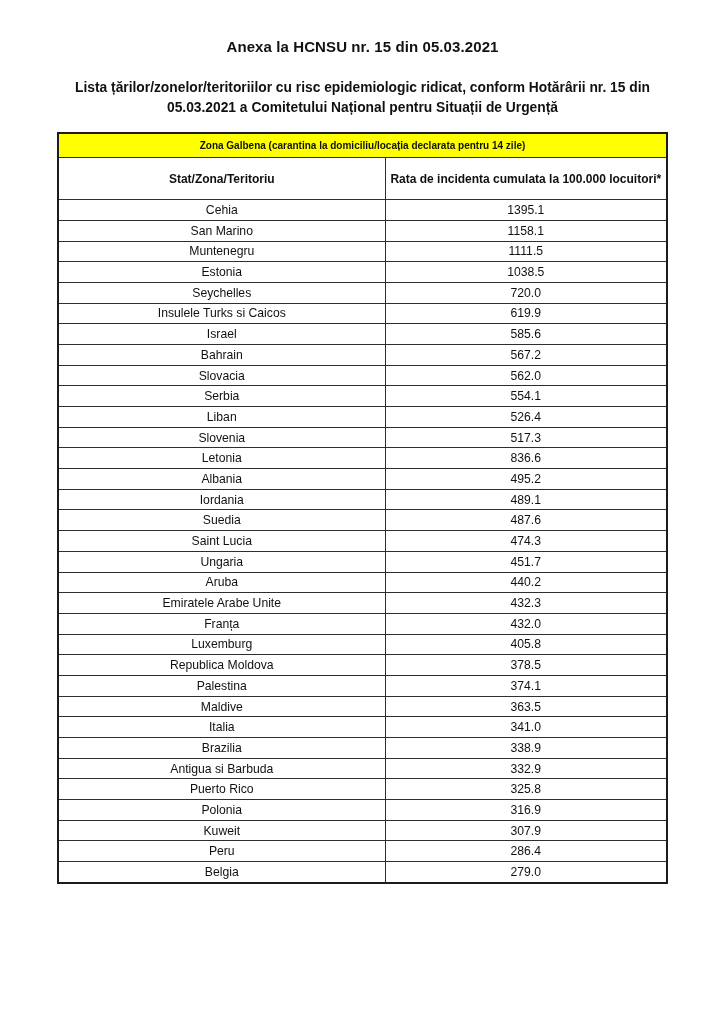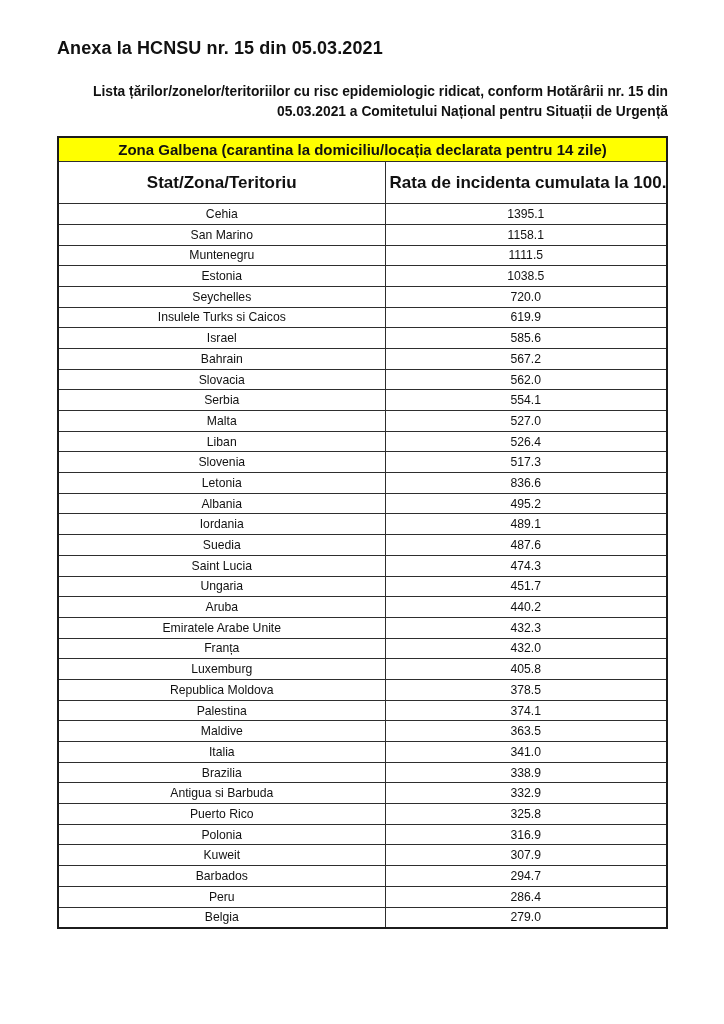--- a/index.html
+++ b/index.html
@@ -13,28 +13,28 @@
     -webkit-font-smoothing: antialiased;
   }
   .page {
     box-sizing: border-box;
     width: 724px;
     height: 1024px;
     padding: 38px 56px 0 57px;
     position: relative;
   }
   .anexa {
-    text-align: left;
-    font-weight: bold;
-    font-size: 18px;
+    text-align: center;
+    font-weight: bold;
+    font-size: 15px;
     letter-spacing: 0.1px;
     margin-bottom: 23px;
   }
   .title {
-    text-align: right;
+    text-align: center;
     font-weight: bold;
     font-size: 13.8px;
     line-height: 1.42;
     margin: 0 auto 15px auto;
     width: 100%;
   }
   table.risk-table {
     width: 100%;
     border-collapse: collapse;
     table-layout: fixed;
@@ -44,27 +44,27 @@
   table.risk-table td {
     border: 1px solid #2e2e2e;
     text-align: center;
     vertical-align: middle;
     overflow: hidden;
     white-space: nowrap;
   }
   th.zone-banner {
     background: #FFFF00;
     font-weight: bold;
-    font-size: 15px;
+    font-size: 10px;
     height: 21px;
     padding: 1px 14px;
   }
   th.col-header {
     font-weight: bold;
-    font-size: 17px;
+    font-size: 12px;
     height: 37px;
     padding: 2px 4px;
   }
   td.cell {
     font-size: 12.2px;
     font-weight: normal;
     height: 17.7px;
     padding: 1px 2px;
   }
   col.c-stat { width: 53.7%; }
@@ -128,24 +128,20 @@
         </tr>
         <tr>
           <td class="cell">Slovacia</td>
           <td class="cell">562.0</td>
         </tr>
         <tr>
           <td class="cell">Serbia</td>
           <td class="cell">554.1</td>
         </tr>
         <tr>
-          <td class="cell">Malta</td>
-          <td class="cell">527.0</td>
-        </tr>
-        <tr>
           <td class="cell">Liban</td>
           <td class="cell">526.4</td>
         </tr>
         <tr>
           <td class="cell">Slovenia</td>
           <td class="cell">517.3</td>
         </tr>
         <tr>
           <td class="cell">Letonia</td>
           <td class="cell">836.6</td>
@@ -216,24 +212,20 @@
         </tr>
         <tr>
           <td class="cell">Polonia</td>
           <td class="cell">316.9</td>
         </tr>
         <tr>
           <td class="cell">Kuweit</td>
           <td class="cell">307.9</td>
         </tr>
         <tr>
-          <td class="cell">Barbados</td>
-          <td class="cell">294.7</td>
-        </tr>
-        <tr>
           <td class="cell">Peru</td>
           <td class="cell">286.4</td>
         </tr>
         <tr>
           <td class="cell">Belgia</td>
           <td class="cell">279.0</td>
         </tr>
       </tbody>
   </table>
 

